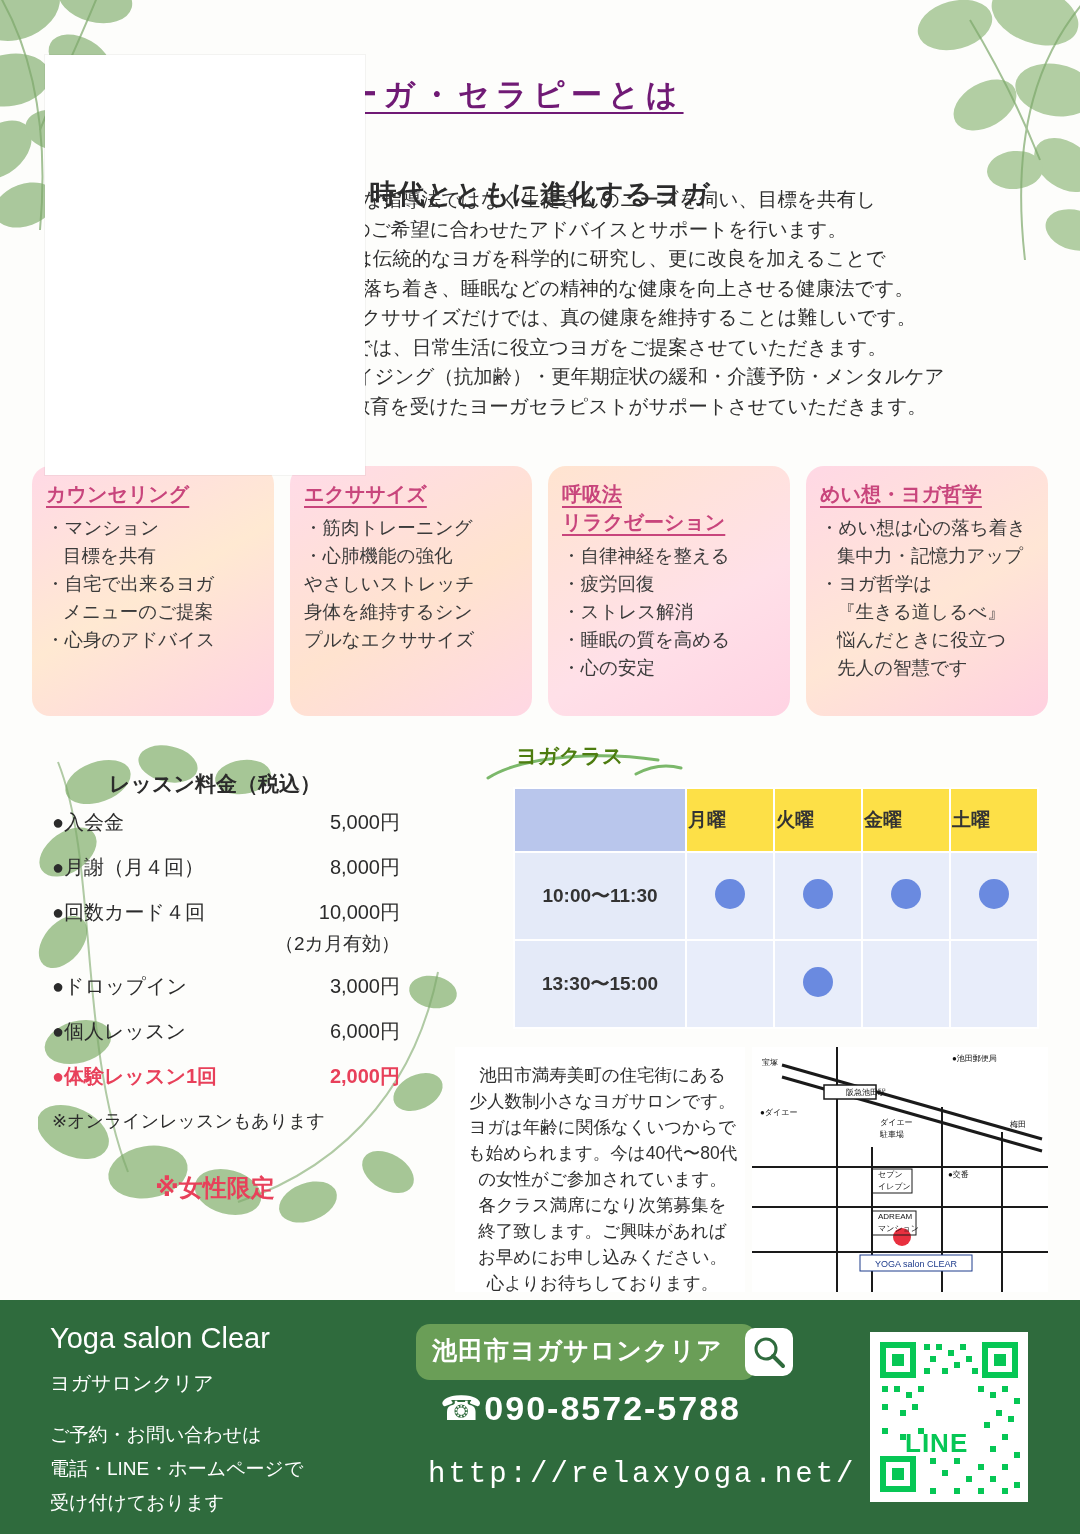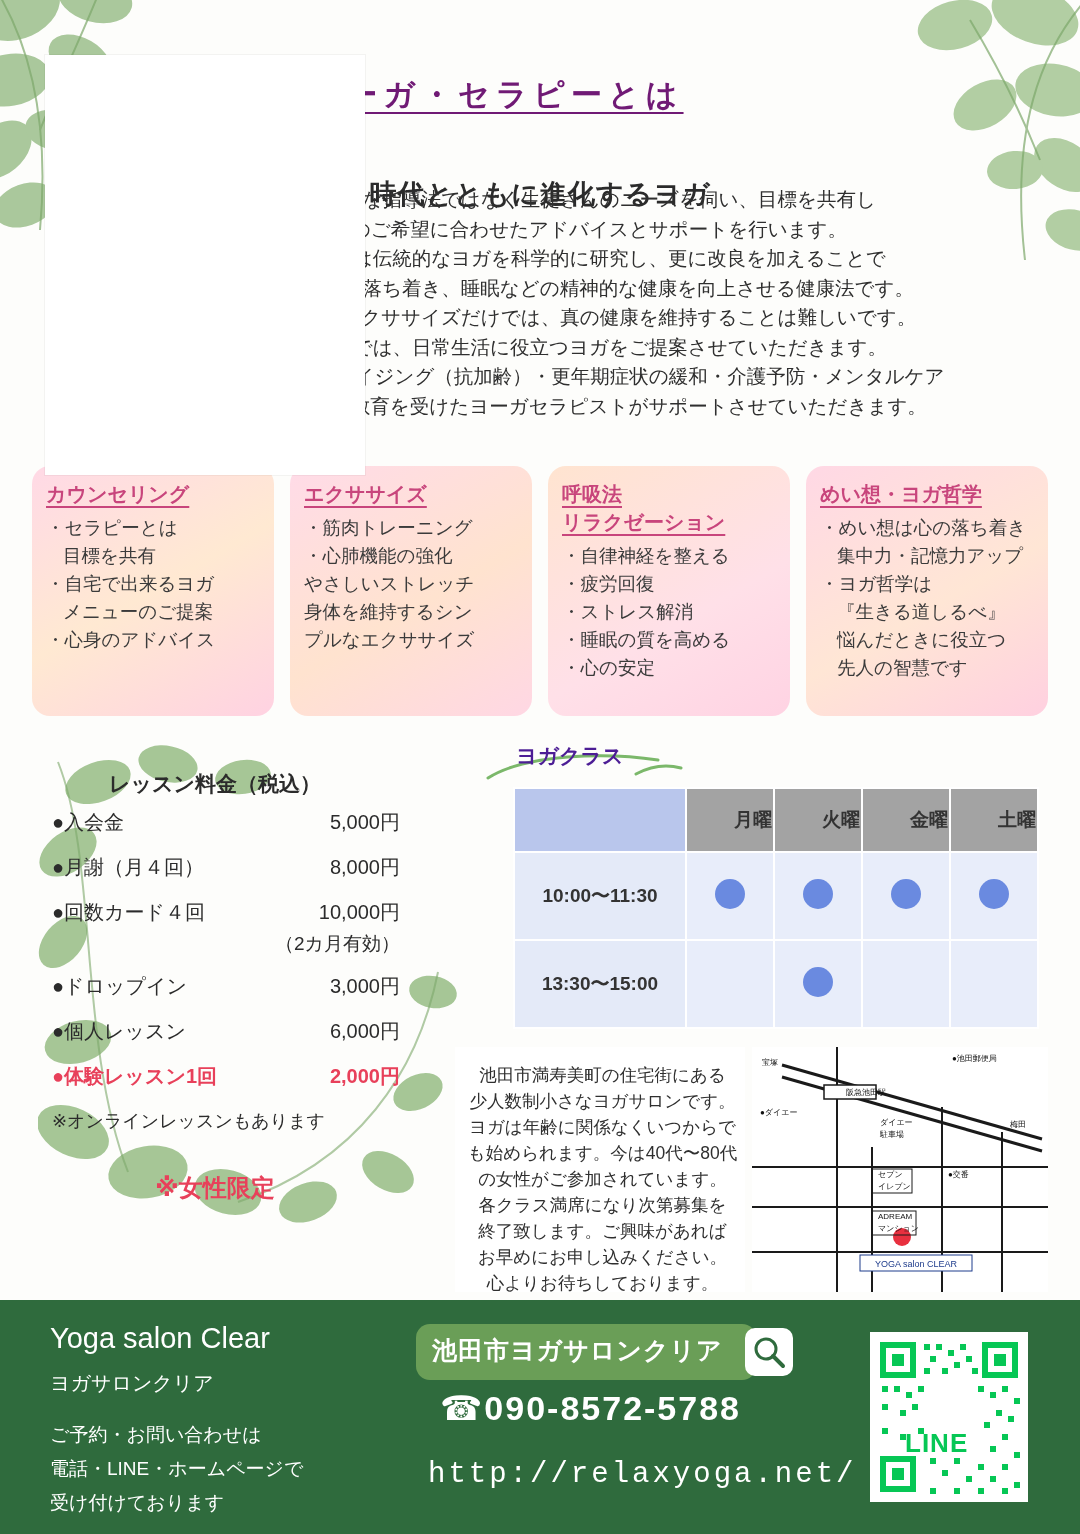--- a/index.html
+++ b/index.html
@@ -42,29 +42,29 @@
   .card h3 .l2{display:block;}
   .card ul{margin:0;padding:0;list-style:none;font-size:18.5px;line-height:28px;color:#3b3b3b;}
   .card li{white-space:nowrap;}
   .card li.ind{padding-left:17px;}
   .c1{background:linear-gradient(150deg,#ffd9e6 0%,#ffe9d2 50%,#ffd2e2 100%);}
   .c2{background:linear-gradient(150deg,#ffdbe8 0%,#ffe3cf 55%,#ffd7e4 100%);}
   .c3{background:linear-gradient(150deg,#ffe4d0 0%,#ffe0e8 60%,#ffd3e3 100%);}
   .c4{background:linear-gradient(150deg,#ffd8e5 0%,#ffe6d5 55%,#ffd0e0 100%);}
 
   
-  .class-label{position:absolute;left:516px;top:742px;font-size:21px;font-weight:bold;color:#4c1d95;}
+  .class-label{position:absolute;left:516px;top:742px;font-size:21px;font-weight:bold;color:#4d7c0f;}
   .swoosh{position:absolute;left:486px;top:752px;width:200px;height:40px;}
   table.sched{
     position:absolute;left:513px;top:787px;border-collapse:collapse;
     font-size:19px;color:#333;
   }
   table.sched td,table.sched th{border:2px solid #fff;}
   .hdr-blank{width:168px;height:60px;background:#b9c6ec;}
-  .hdr{width:84px;height:60px;background:#a3a3a3;font-weight:bold;font-size:19px;text-align:right;}
+  .hdr{width:84px;height:60px;background:#fde047;font-weight:bold;font-size:19px;text-align:left;}
   .timecell{height:84px;background:#e4eaf8;text-align:center;font-weight:bold;font-size:19px;}
   .cell{background:#e8edfa;text-align:center;}
   .dot{display:inline-block;width:30px;height:30px;border-radius:50%;background:#6a8ae0;}
 
   
   .pricewrap{position:absolute;left:38px;top:742px;width:430px;height:530px;}
   .pricebox{
     position:absolute;left:45px;top:55px;width:320px;height:420px;background:#fff;
     box-shadow:0 0 0 1px rgba(0,0,0,.04);
   }
@@ -151,21 +151,21 @@
     <div>心と体は一体で体のエクササイズだけでは、真の健康を維持することは難しいです。</div>
     <div>ヨガサロンクリアでは、日常生活に役立つヨガをご提案させていただきます。</div>
     <div>ストレスケア・アンチエイジング（抗加齢）・更年期症状の緩和・介護予防・メンタルケア</div>
     <div>ヨーガセラピーの専門教育を受けたヨーガセラピストがサポートさせていただきます。</div>
   </div>
 
 <div class="cards" id="cards">
     <div class="card c1">
       <h3>カウンセリング</h3>
       <ul>
-        <li>・セラピーとは</li>
+        <li>・マンション</li>
         <li class="ind">目標を共有</li>
         <li>・自宅で出来るヨガ</li>
         <li class="ind">メニューのご提案</li>
         <li>・心身のアドバイス</li>
       </ul>
     </div>
     <div class="card c2">
       <h3>エクササイズ</h3>
       <ul>
         <li>・筋肉トレーニング</li>

